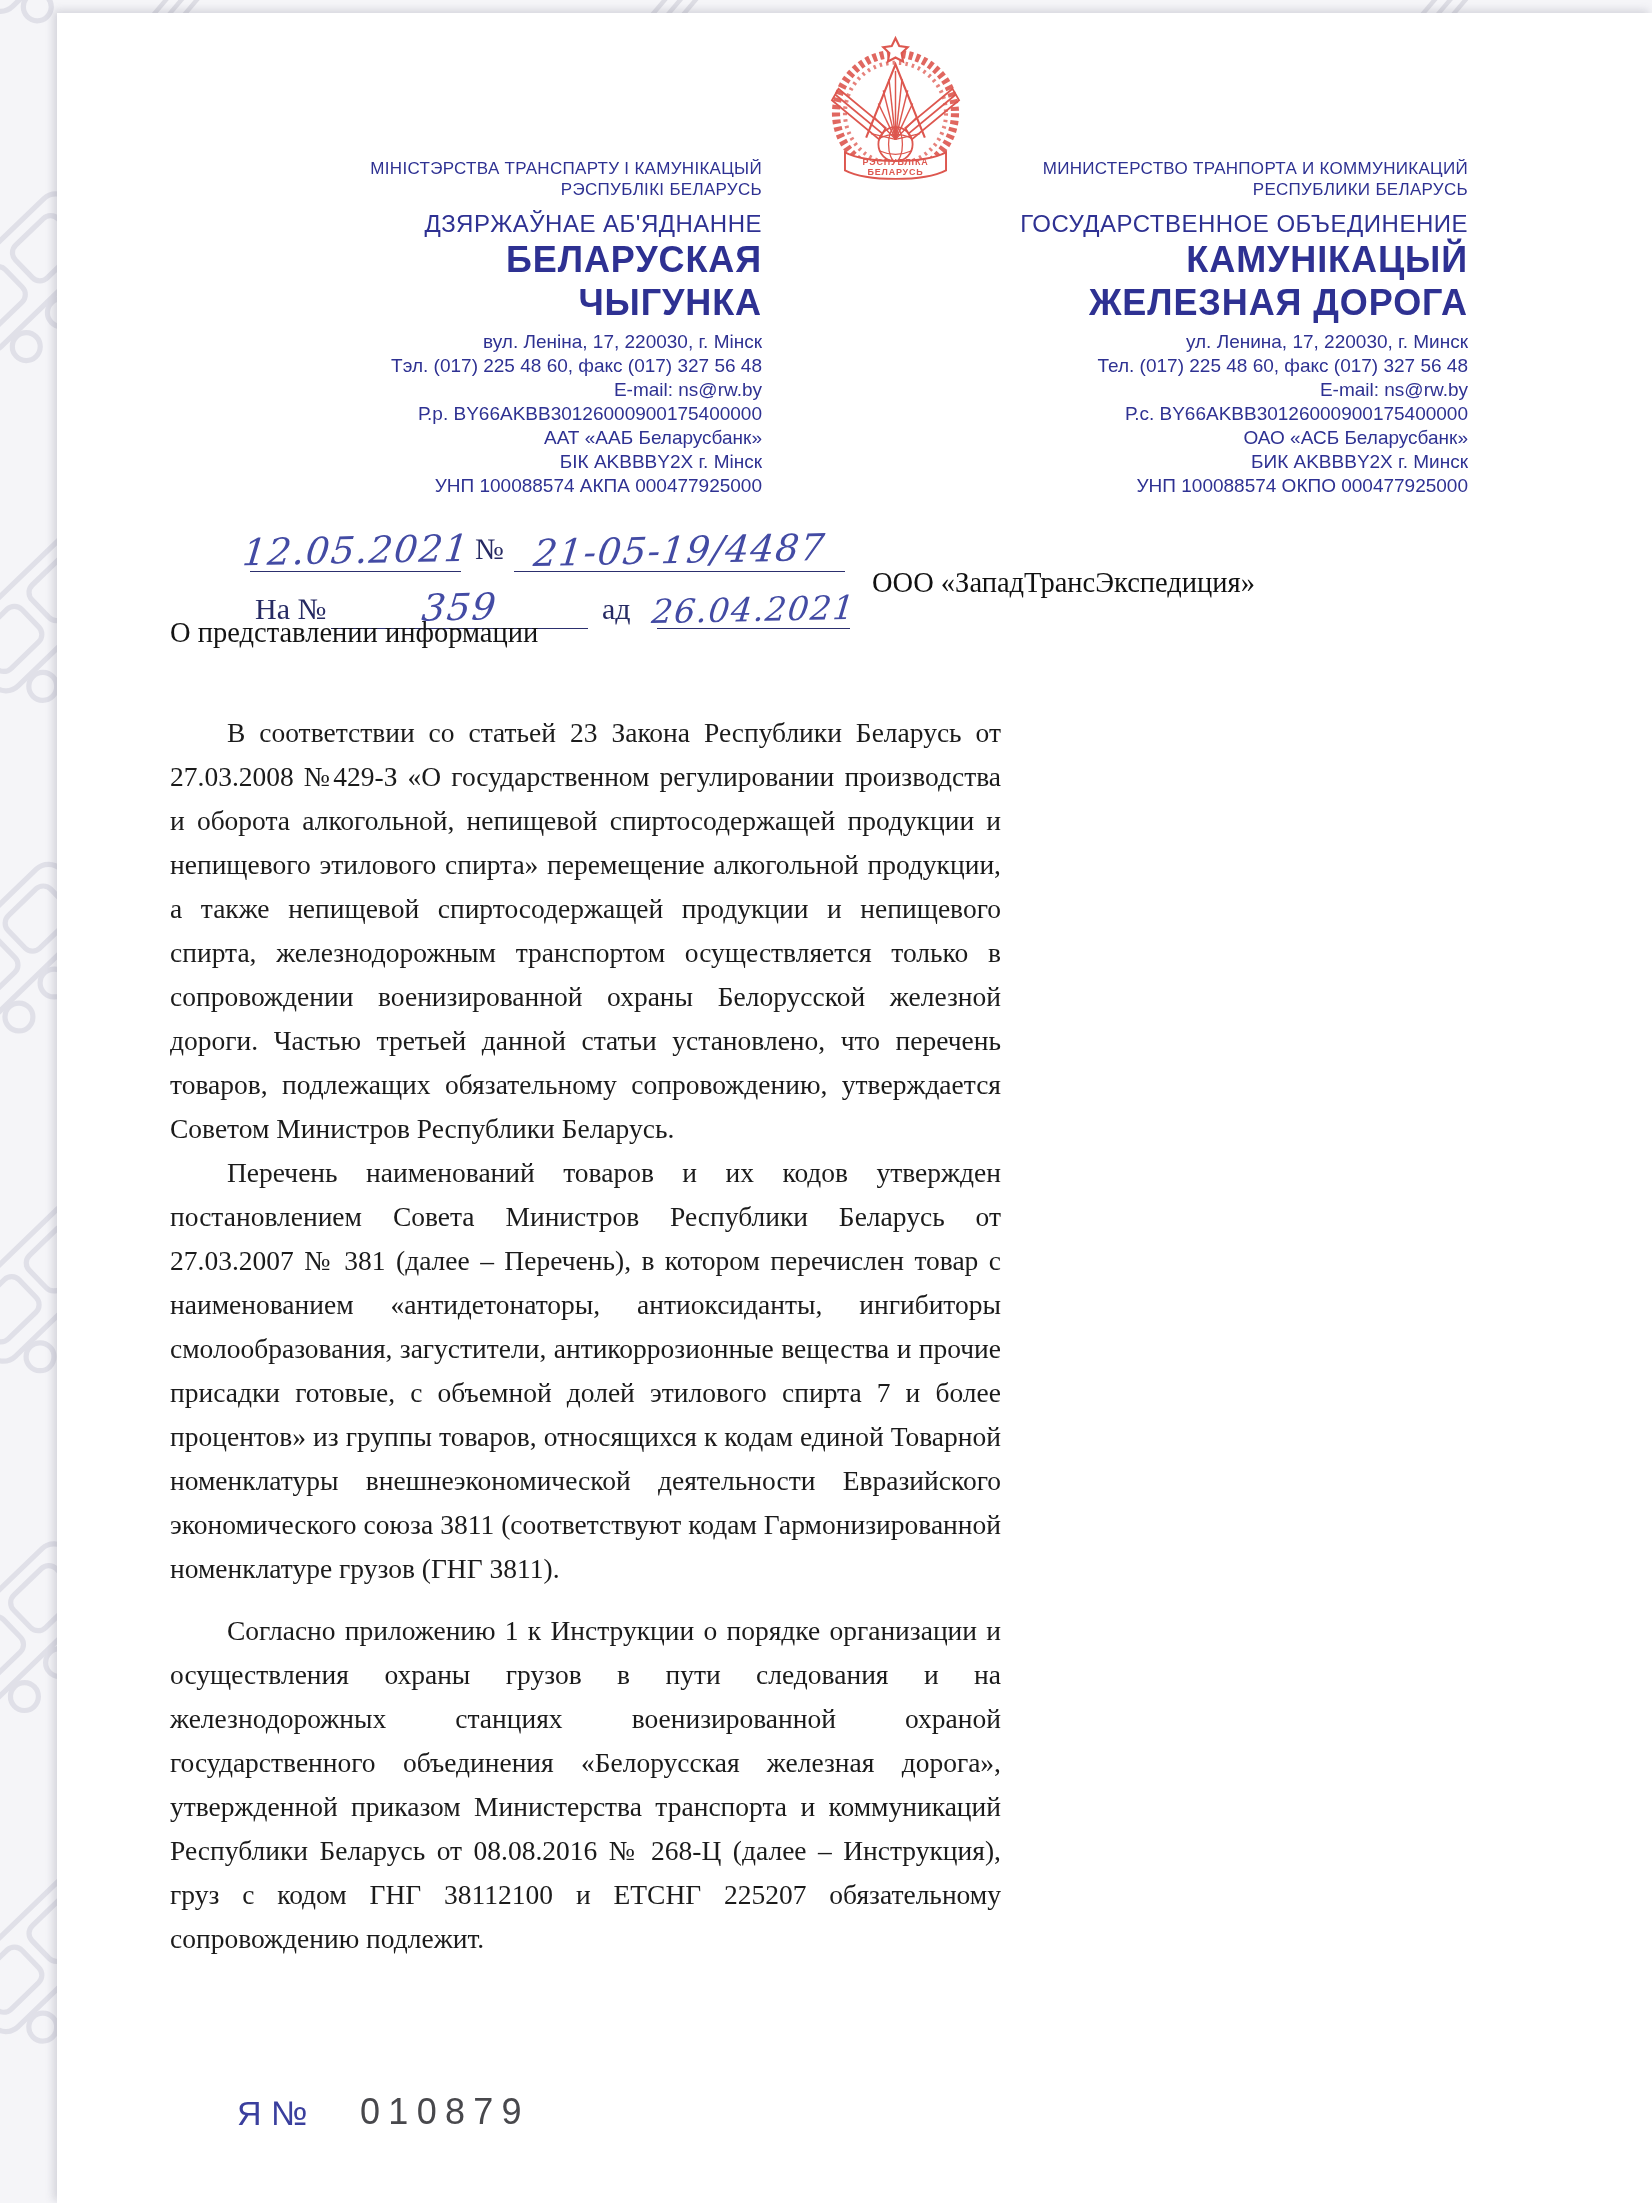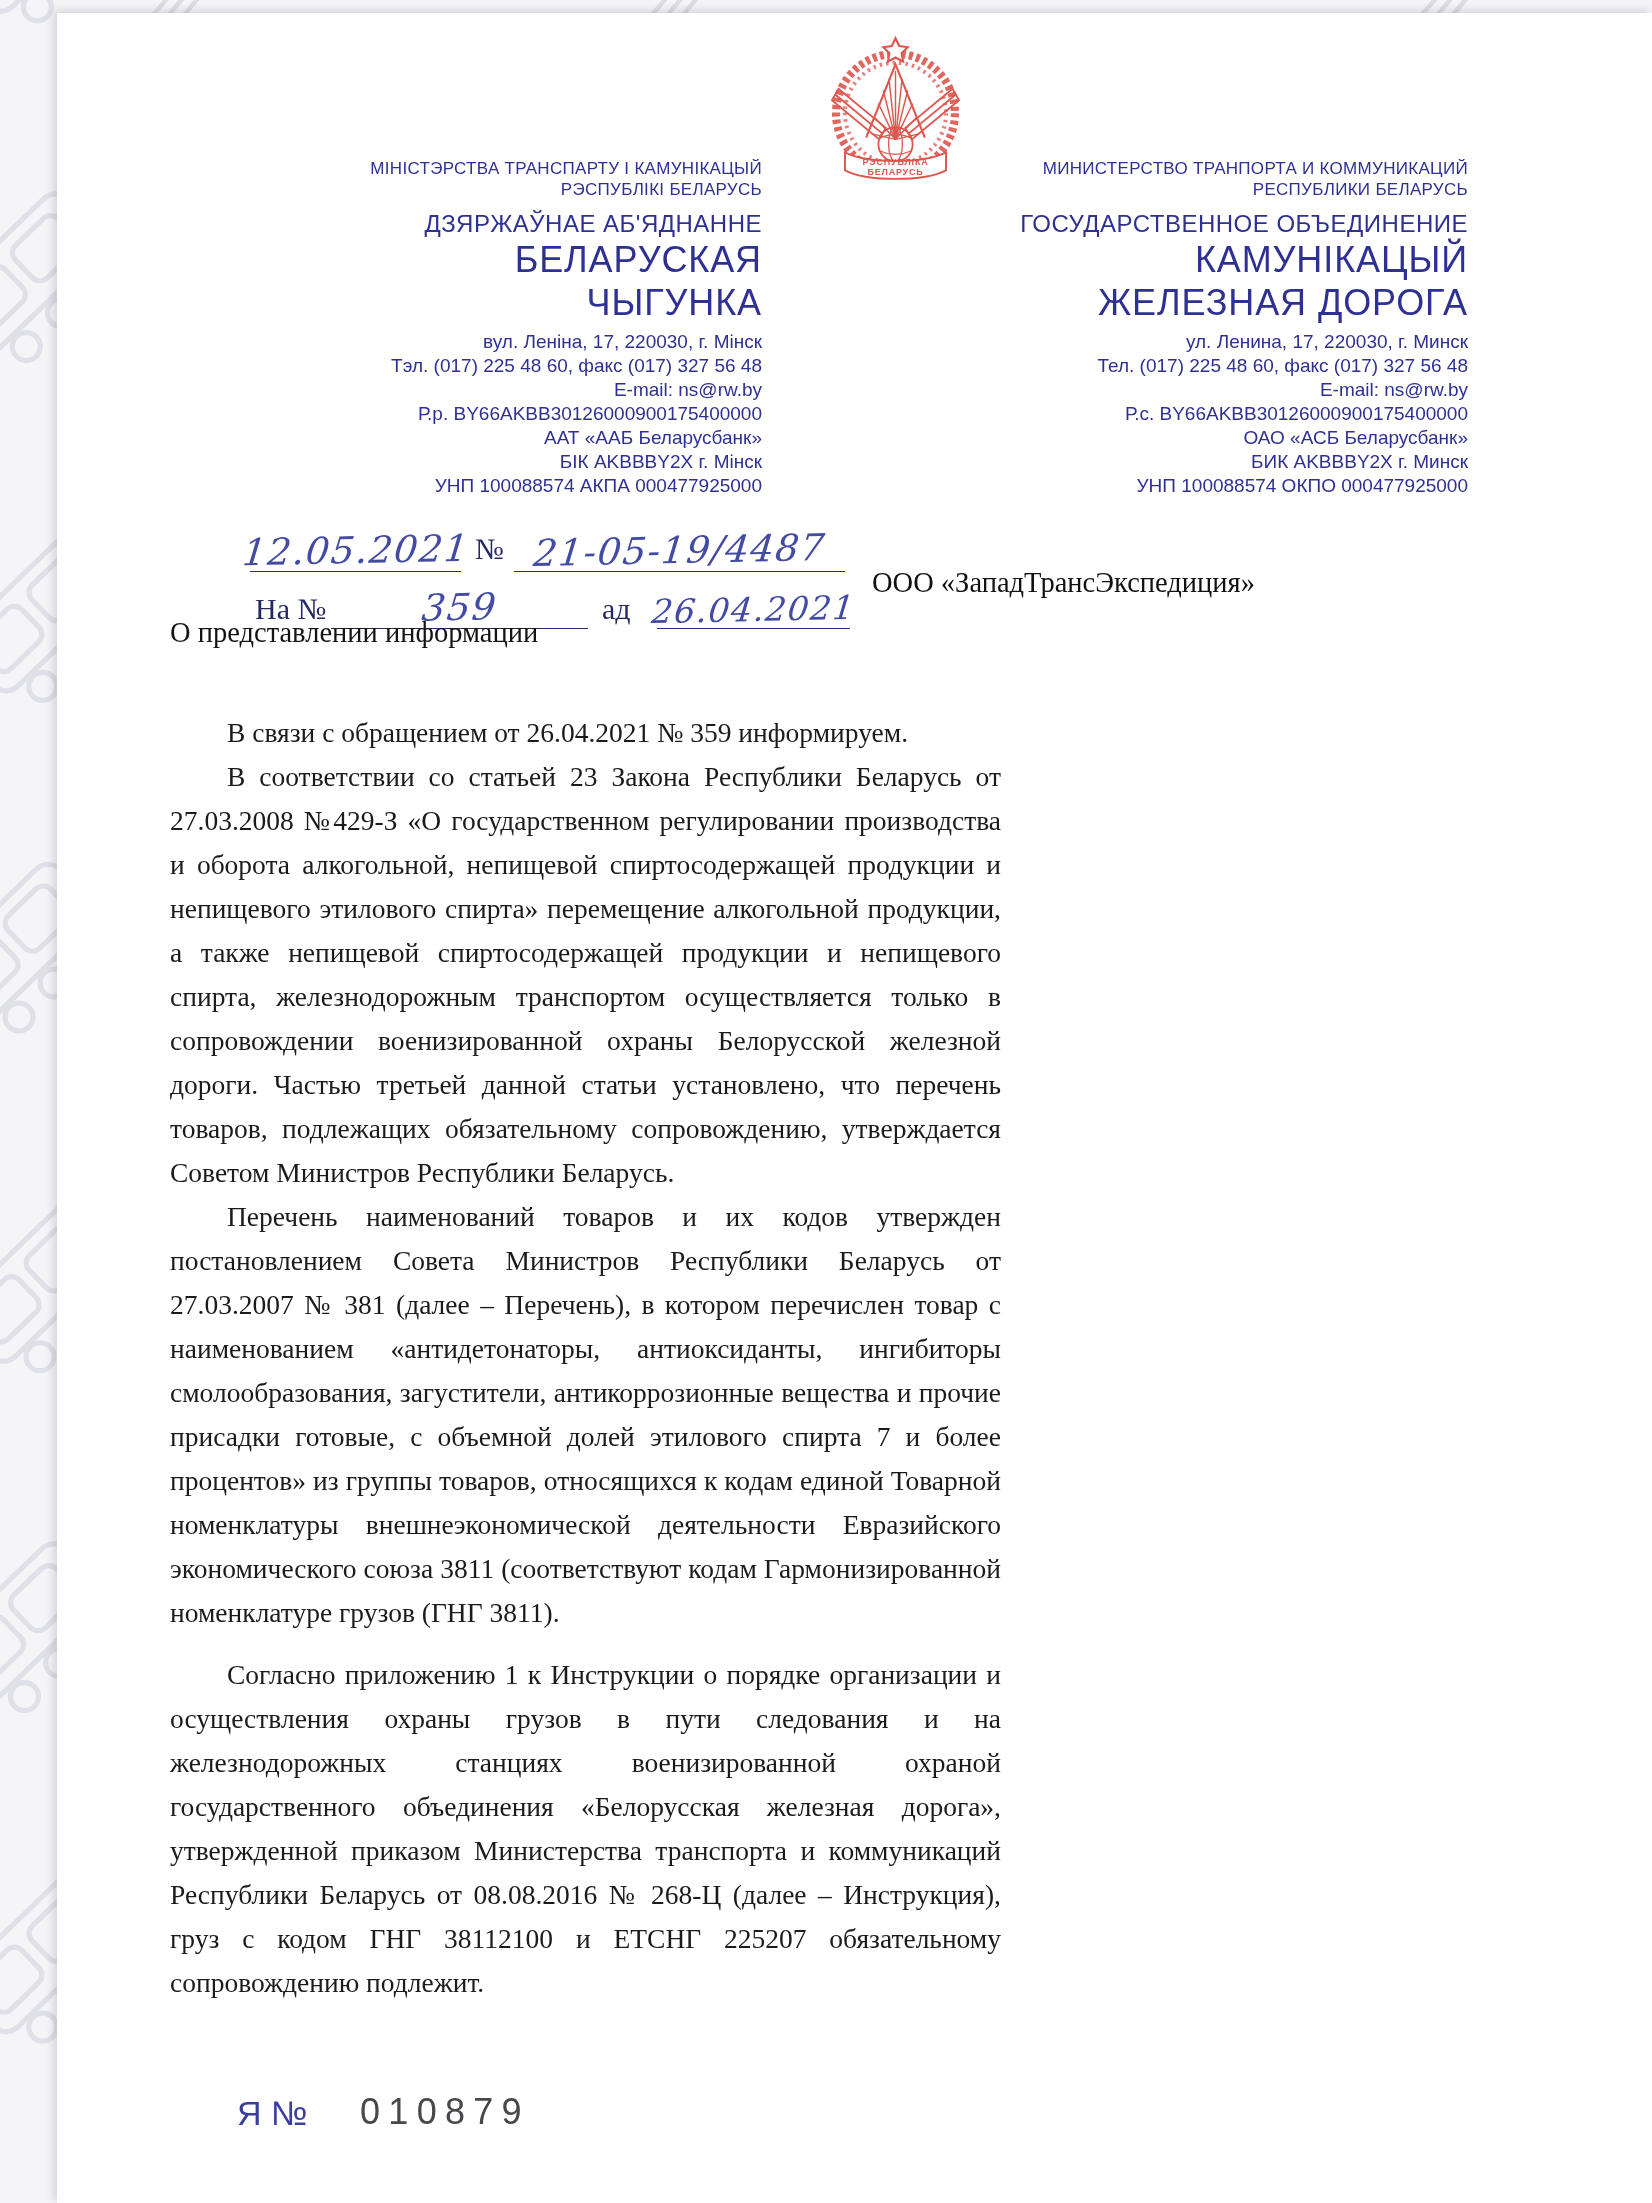--- a/index.html
+++ b/index.html
@@ -13,21 +13,21 @@
     position:absolute;left:57px;top:13px;width:1596px;height:2191px;
     background:#ffffff;
     box-shadow:-3.7px -2.8px 8.3px rgba(90,90,115,.22);
   }
   
   .col{position:absolute;top:145px;width:551px;text-align:right;color:#2e3192;}
   .col-left{left:154px;}
   .col-right{left:860px;}
   .ministry{font-size:17px;line-height:21px;font-weight:500;letter-spacing:0.3px;}
   .org-type{font-size:24px;line-height:29px;margin-top:9px;letter-spacing:0.5px;}
-  .org-name{font-size:36px;line-height:43px;font-weight:normal;letter-spacing:0.9px;}
+  .org-name{font-size:36px;line-height:43px;font-weight:bold;letter-spacing:0.9px;}
   .addr{font-size:19px;line-height:24px;}
   .addr-block{margin-top:5.5px;}
   
   .emblem{position:absolute;left:757px;top:18.4px;}
   
   .ref-label{position:absolute;font-family:"Liberation Serif",serif;color:#262a63;font-size:30px;}
   .fill-line{
     position:absolute;border-bottom:1.8px solid #2c2f6e;
     display:flex;justify-content:center;align-items:flex-end;
   }
@@ -200,21 +200,20 @@
   <span class="ref-label" style="left:545px;top:579px">ад</span>
   <div class="fill-line" style="left:600px;top:564px;width:193px;height:51px">
     <span class="hand" style="font-size:33px">26.04.2021</span>
   </div>
 
   <div class="recipient">ООО «ЗападТрансЭкспедиция»</div>
 
   <div class="subject">О представлении информации</div>
 
   <div class="body-text">
-    <p>В связи с обращением от 26.04.2021 № 359 информируем.</p>
     <p>В соответствии со статьей 23 Закона Республики Беларусь от 27.03.2008 №429-З «О государственном регулировании производства и оборота алкогольной, непищевой спиртосодержащей продукции и непищевого этилового спирта» перемещение алкогольной продукции, а также непищевой спиртосодержащей продукции и непищевого спирта, железнодорожным транспортом осуществляется только в сопровождении военизированной охраны Белорусской железной дороги. Частью третьей данной статьи установлено, что перечень товаров, подлежащих обязательному сопровождению, утверждается Советом Министров Республики Беларусь.</p>
     <p>Перечень наименований товаров и их кодов утвержден постановлением Совета Министров Республики Беларусь от 27.03.2007 № 381 (далее – Перечень), в котором перечислен товар с наименованием «антидетонаторы, антиоксиданты, ингибиторы смолообразования, загустители, антикоррозионные вещества и прочие присадки готовые, с объемной долей этилового спирта 7 и более процентов» из группы товаров, относящихся к кодам единой Товарной номенклатуры внешнеэкономической деятельности Евразийского экономического союза 3811 (соответствуют кодам Гармонизированной номенклатуре грузов (ГНГ 3811).</p>
     <p class="gap">Согласно приложению 1 к Инструкции о порядке организации и осуществления охраны грузов в пути следования и на железнодорожных станциях военизированной охраной государственного объединения «Белорусская железная дорога», утвержденной приказом Министерства транспорта и коммуникаций Республики Беларусь от 08.08.2016 № 268-Ц (далее – Инструкция), груз с кодом ГНГ 38112100 и ЕТСНГ 225207 обязательному сопровождению подлежит.</p>
   </div>
 
   <div class="form-series">Я №</div>
   <div class="form-number">010879</div>
 
 </div>
 

